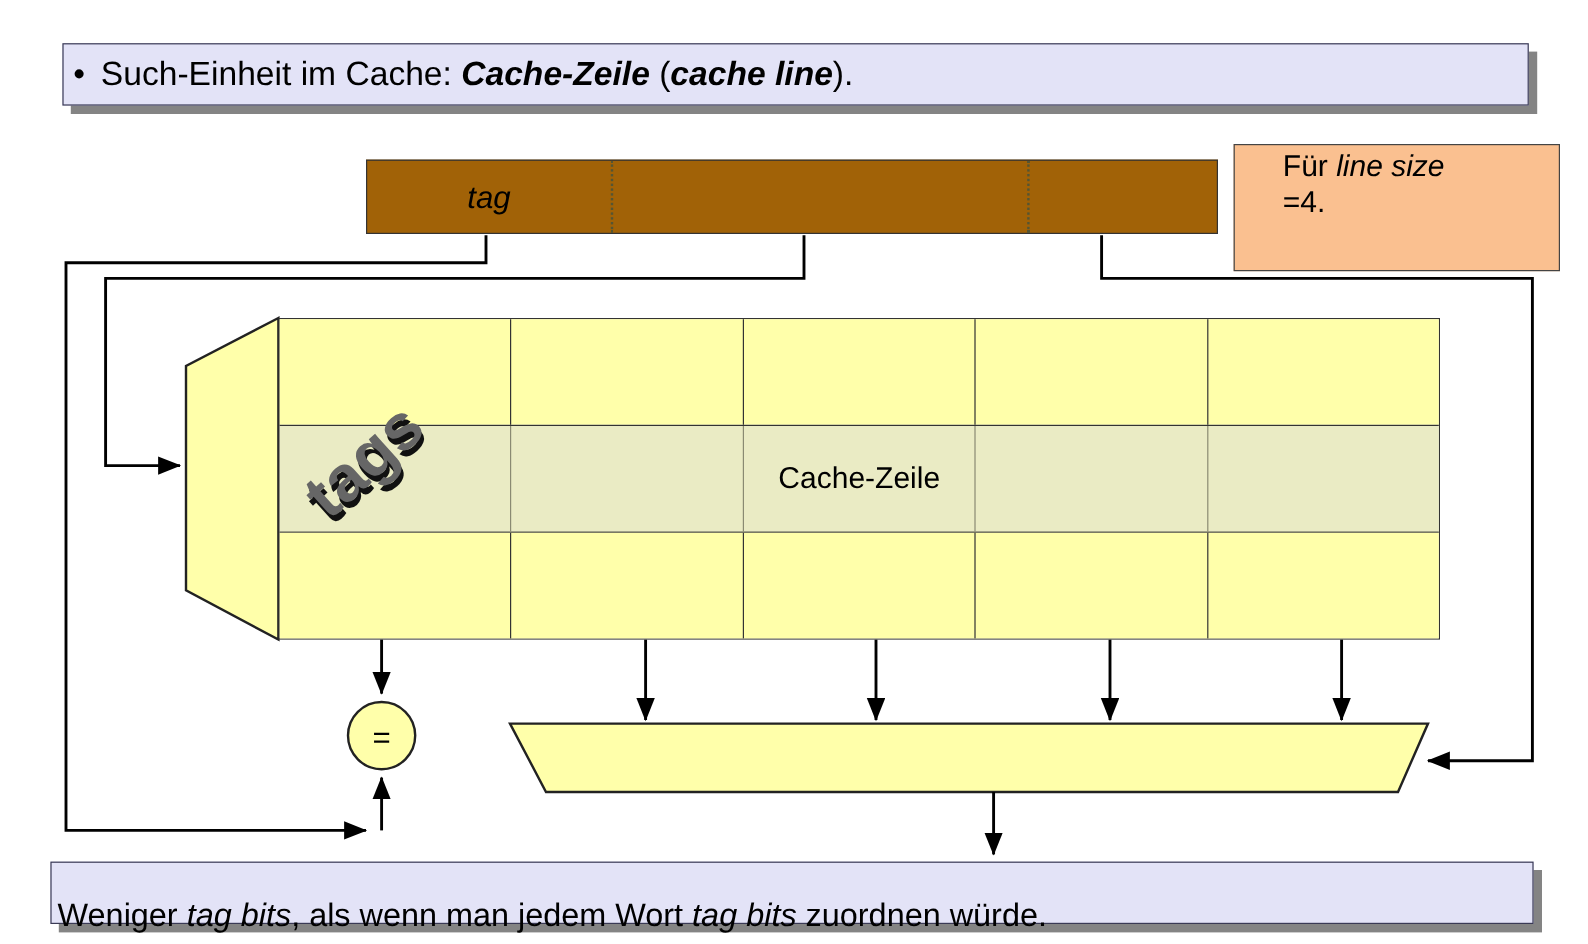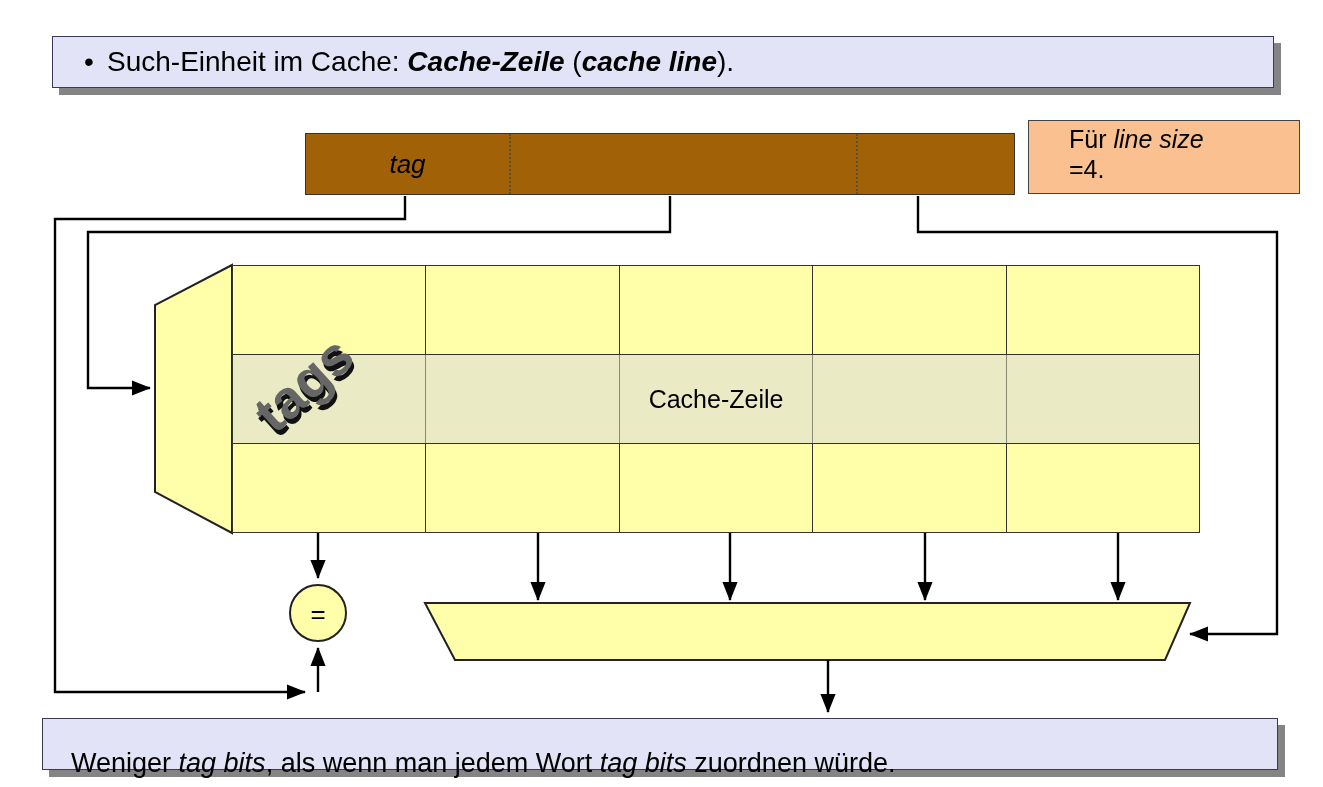--- a/index.html
+++ b/index.html
@@ -29,21 +29,21 @@
     border: 1px solid #3a3a55;
     box-sizing: border-box;
     display: flex;
     align-items: center;
     box-shadow: 7px 7px 0 rgba(110,110,110,0.85);
   }
   .callout .txt {
     font-size: 28px;
     line-height: 1.1;
     white-space: nowrap;
-    padding-left: 28px;
+    padding-left: 5px;
   }
   #bullet-box { left: 52px; top: 36px; width: 1222px; height: 52px; }
   #bullet-box .bullet-dot {
     display: inline-block;
     width: 16px;
     text-align: center;
     font-size: 28px;
     margin-right: 10px;
   }
   #note-box { left: 42px; top: 718px; width: 1236px; height: 52px; }
@@ -53,21 +53,21 @@
   .orange-box {
     position: absolute;
     background: #FAC090;
     border: 1px solid #444444;
     box-sizing: border-box;
     font-size: 25px;
     line-height: 1.18;
     padding: 4px 10px;
   }
   #address-box { left: 26px; top: 132px; width: 255px; height: 62px; display:flex; align-items:center;}
-  #linesize-box { left: 1028px; top: 120px; width: 272px; height: 74px; padding-left: 40px; }
+  #linesize-box { left: 1028px; top: 120px; width: 272px; height: 106px; padding-left: 40px; }
 
   
   #addr-strip {
     position: absolute;
     left: 305px; top: 133px;
     width: 710px; height: 62px;
     background: #a16207;
     border: 1px solid #333333;
     box-sizing: border-box;
   }

